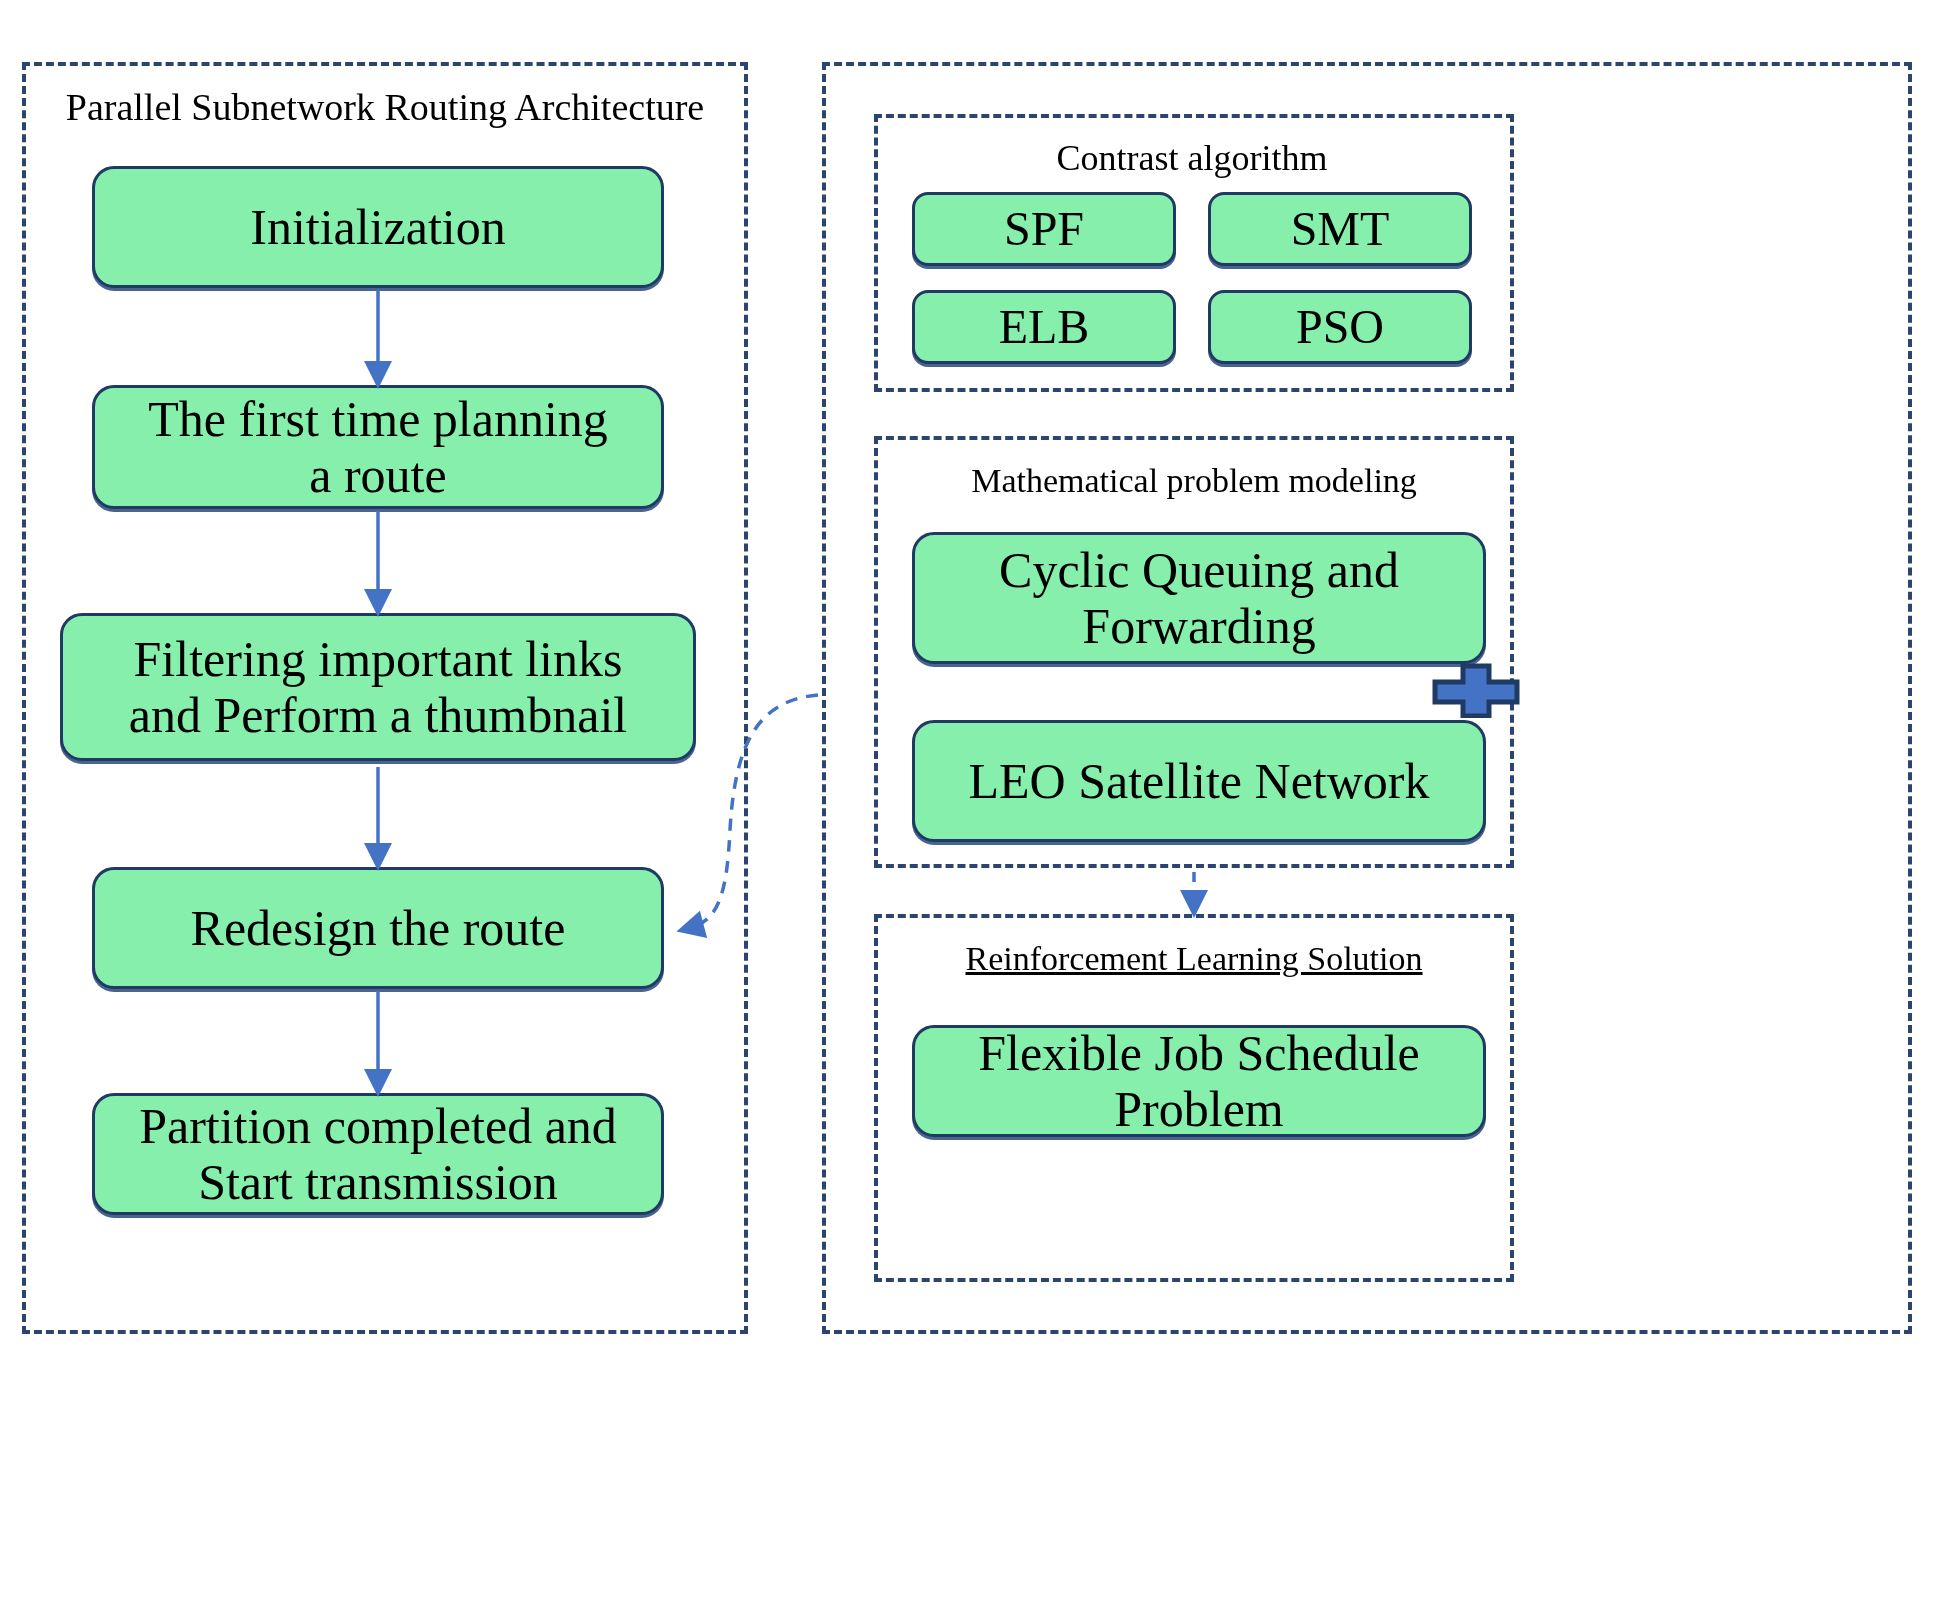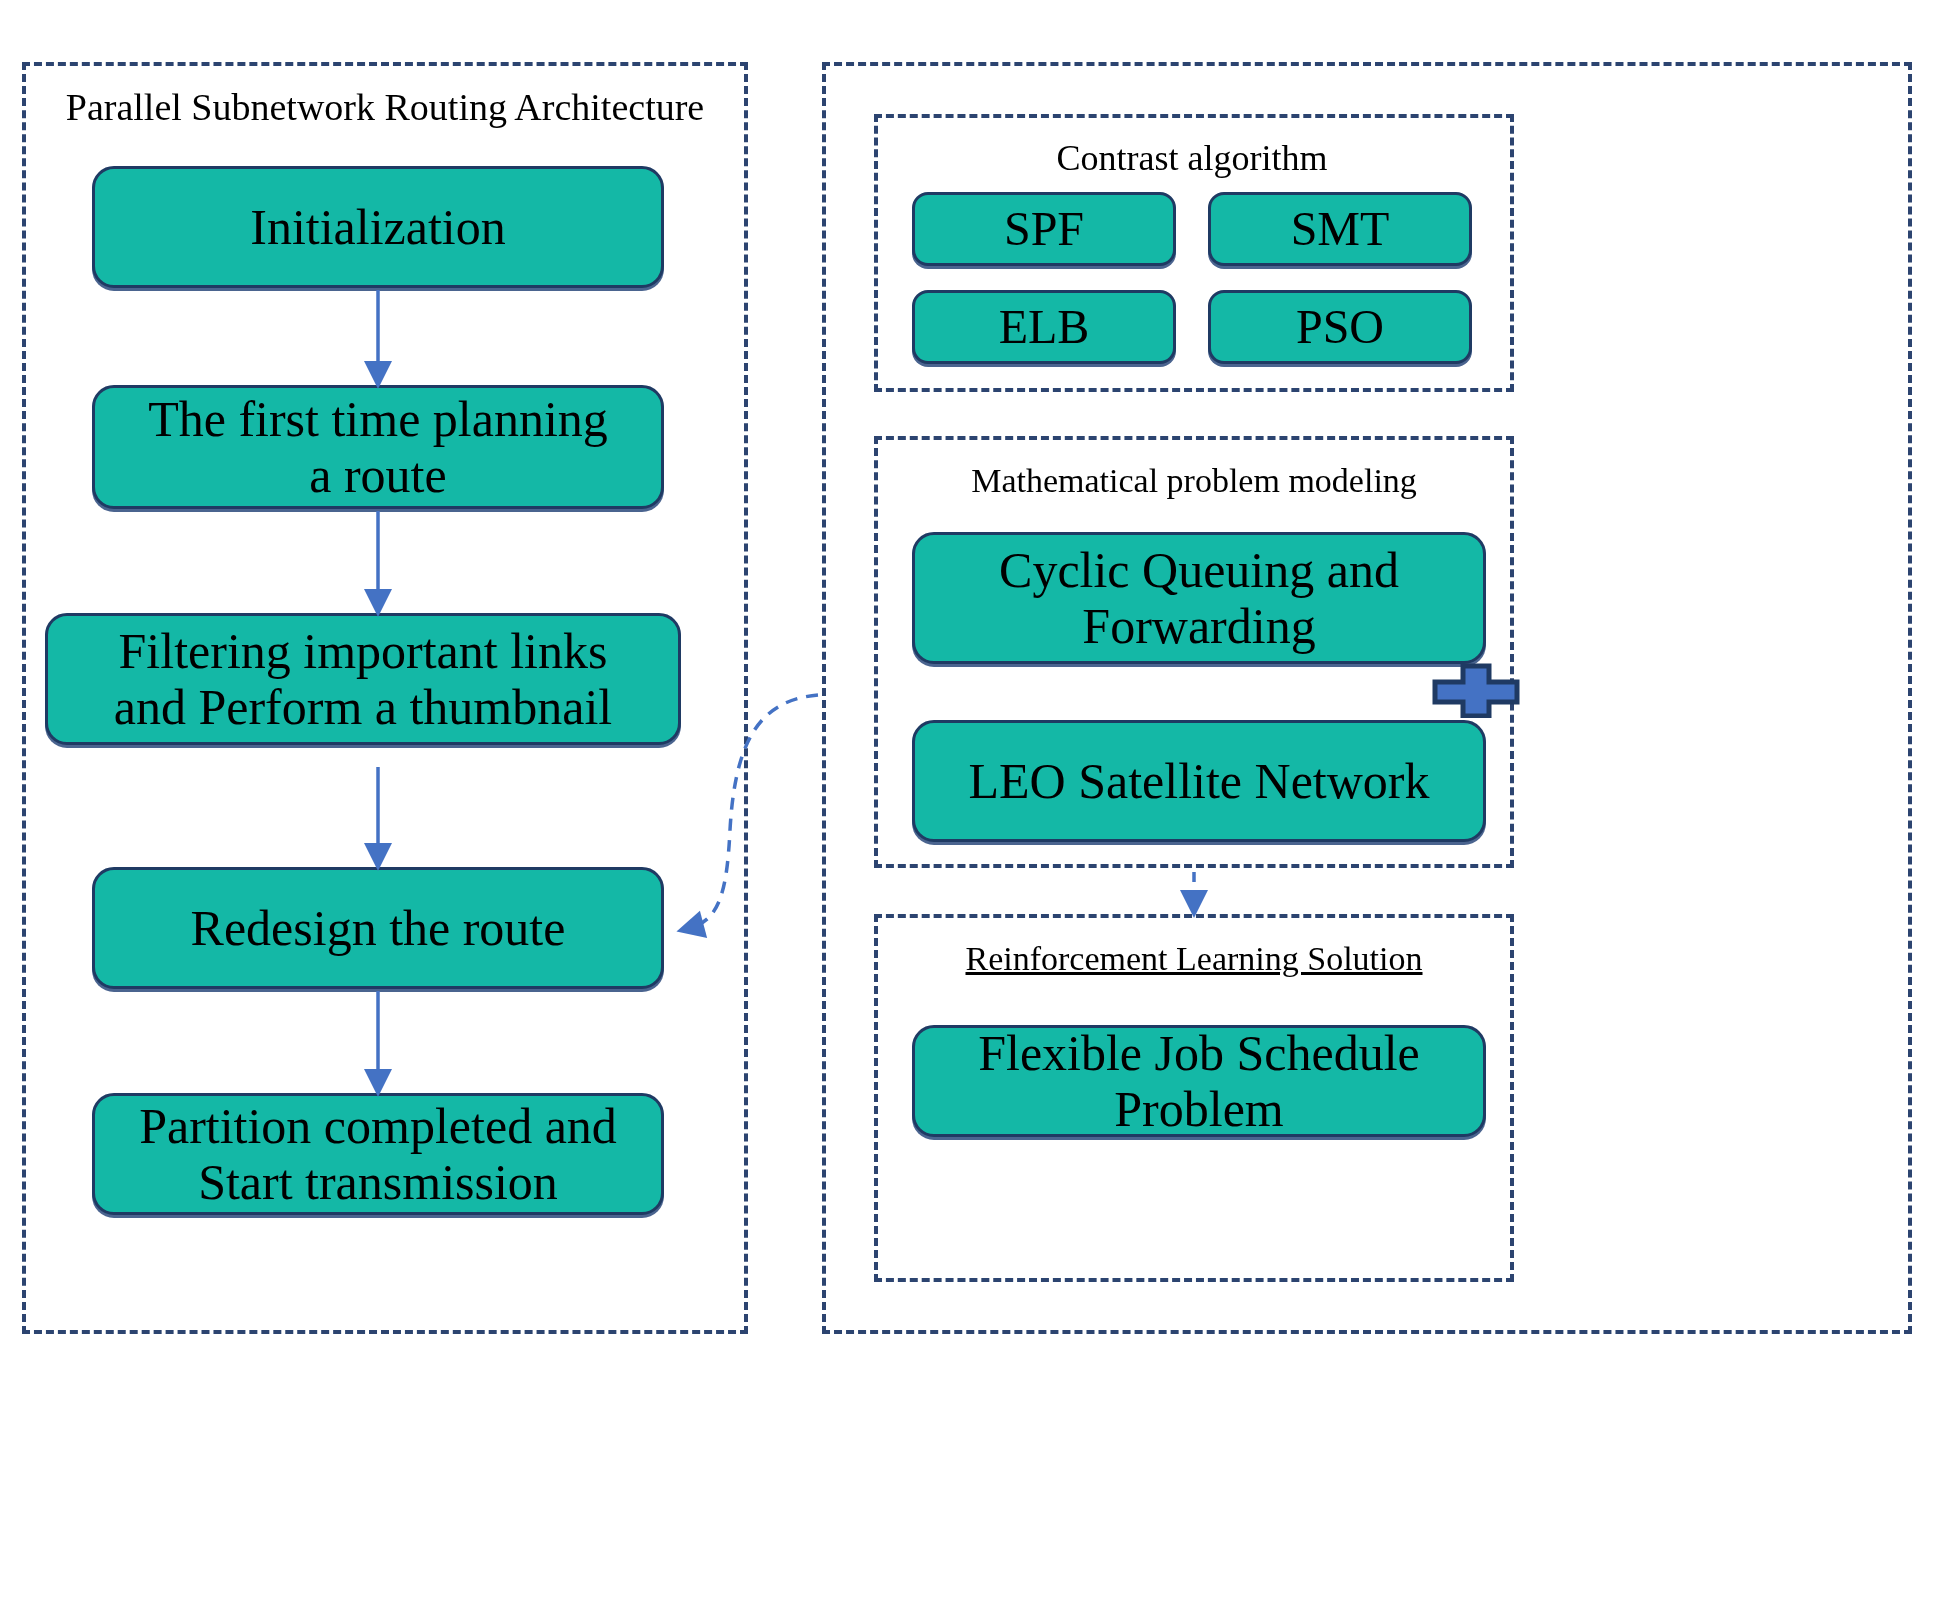--- a/index.html
+++ b/index.html
@@ -39,21 +39,21 @@
     white-space: nowrap;
     line-height: 1;
   }
 
   
   .node {
     position: absolute;
     box-sizing: border-box;
     border: 3px solid #1f3a63;
     border-radius: 22px;
-    background: #14b8a6;
+    background: #86efac;
     display: flex;
     align-items: center;
     justify-content: center;
     text-align: center;
     color: #000000;
     line-height: 1.12;
     box-shadow: 0 3px 0 0 #4a648f;
     padding: 0 8px;
   }
   .node span { display: block; width: 100%; }
@@ -87,21 +87,21 @@
 
   <div class="node" style="left:92px; top:126px; width:572px; height:122px; font-size:50px;">
     <span>Initialization</span>
   </div>
 
   <div class="node" style="left:92px; top:345px; width:572px; height:124px; font-size:50px;">
     <span style="white-space:pre-line;">The first time planning
 a route</span>
   </div>
 
-  <div class="node" style="left:45px; top:573px; width:636px; height:132px; font-size:50px;">
+  <div class="node" style="left:60px; top:573px; width:636px; height:148px; font-size:50px;">
     <span style="white-space:pre-line;">Filtering important links
 and Perform a thumbnail</span>
   </div>
 
   <div class="node" style="left:92px; top:827px; width:572px; height:122px; font-size:50px;">
     <span>Redesign the route</span>
   </div>
 
   <div class="node" style="left:92px; top:1053px; width:572px; height:122px; font-size:50px;">
     <span style="white-space:pre-line;">Partition completed and

